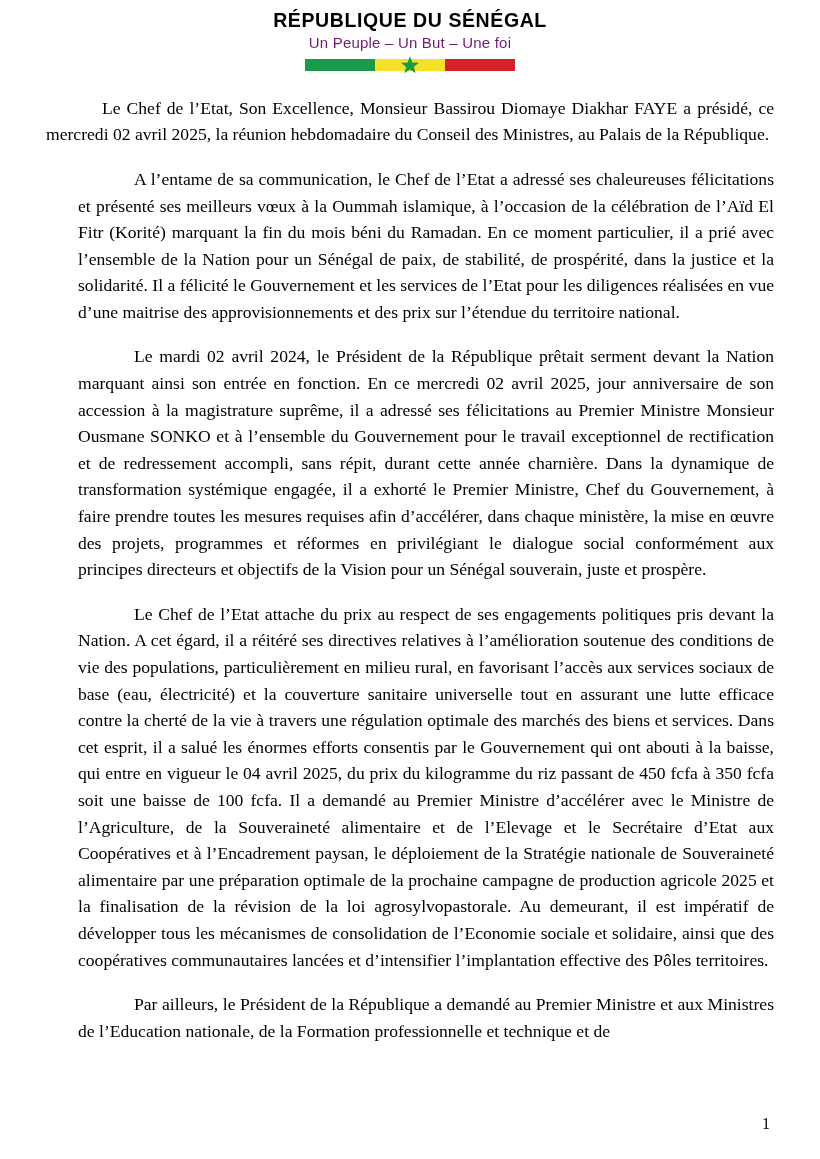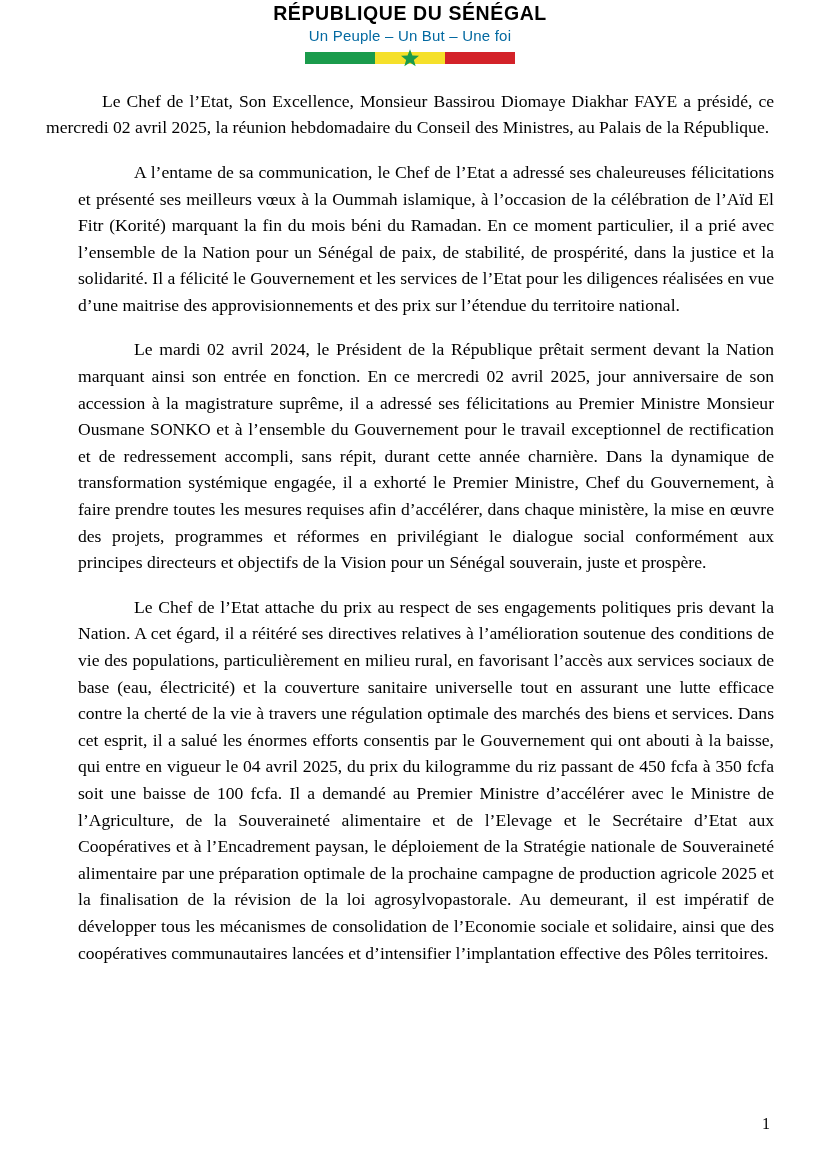--- a/index.html
+++ b/index.html
@@ -17,40 +17,40 @@
   }
   .page {
     width: 820px;
     height: 1159px;
     position: relative;
     box-sizing: border-box;
   }
 
   
   .letterhead {
-    padding-top: 3px;
+    padding-top: 10px;
     text-align: center;
   }
   .lh-title {
     font-family: "Liberation Sans", "DejaVu Sans", sans-serif;
     font-weight: bold;
     font-size: 19.5px;
     letter-spacing: 0.6px;
     line-height: 1.05;
     color: #000000;
     white-space: nowrap;
   }
   .lh-motto {
     font-family: "Liberation Sans", "DejaVu Sans", sans-serif;
     font-weight: normal;
     font-size: 15px;
     letter-spacing: 0.2px;
     line-height: 1.35;
     margin-top: 3px;
-    color: #0369a1;
+    color: #701a75;
     white-space: nowrap;
   }
   .flagbar-wrap {
     margin-top: 5px;
     display: flex;
     justify-content: center;
   }
   .flagbar {
     position: relative;
     width: 210px;
@@ -136,17 +136,18 @@
   </div>
 
   <div class="doc-title">
   </div>
 
   <div class="body-text">
     <p>Le Chef de l’Etat, Son Excellence, Monsieur Bassirou Diomaye Diakhar FAYE a présidé, ce mercredi 02 avril 2025, la réunion hebdomadaire du Conseil des Ministres, au Palais de la République.</p>
     <p>A l’entame de sa communication, le Chef de l’Etat a adressé ses chaleureuses félicitations et présenté ses meilleurs vœux à la Oummah islamique, à l’occasion de la célébration de l’Aïd El Fitr (Korité) marquant la fin du mois béni du Ramadan. En ce moment particulier, il a prié avec l’ensemble de la Nation pour un Sénégal de paix, de stabilité, de prospérité, dans la justice et la solidarité. Il a félicité le Gouvernement et les services de l’Etat pour les diligences réalisées en vue d’une maitrise des approvisionnements et des prix sur l’étendue du territoire national.</p>
     <p>Le mardi 02 avril 2024, le Président de la République prêtait serment devant la Nation marquant ainsi son entrée en fonction. En ce mercredi 02 avril 2025, jour anniversaire de son accession à la magistrature suprême, il a adressé ses félicitations au Premier Ministre Monsieur Ousmane SONKO et à l’ensemble du Gouvernement pour le travail exceptionnel de rectification et de redressement accompli, sans répit, durant cette année charnière. Dans la dynamique de transformation systémique engagée, il a exhorté le Premier Ministre, Chef du Gouvernement, à faire prendre toutes les mesures requises afin d’accélérer, dans chaque ministère, la mise en œuvre des projets, programmes et réformes en privilégiant le dialogue social conformément aux principes directeurs et objectifs de la Vision pour un Sénégal souverain, juste et prospère.</p>
     <p>Le Chef de l’Etat attache du prix au respect de ses engagements politiques pris devant la Nation. A cet égard, il a réitéré ses directives relatives à l’amélioration soutenue des conditions de vie des populations, particulièrement en milieu rural, en favorisant l’accès aux services sociaux de base (eau, électricité) et la couverture sanitaire universelle tout en assurant une lutte efficace contre la cherté de la vie à travers une régulation optimale des marchés des biens et services.  Dans cet esprit, il a salué les énormes efforts consentis par le Gouvernement qui ont abouti à la baisse, qui entre en vigueur le 04 avril 2025, du prix du kilogramme du riz passant de 450 fcfa à 350 fcfa soit une baisse de 100 fcfa. Il a demandé au Premier Ministre d’accélérer avec le Ministre de l’Agriculture, de la Souveraineté alimentaire et de l’Elevage et le Secrétaire d’Etat aux Coopératives et à l’Encadrement paysan, le déploiement de la Stratégie nationale de Souveraineté alimentaire par une préparation optimale de la prochaine campagne de production agricole 2025 et la finalisation de la révision de la loi agrosylvopastorale. Au demeurant, il est impératif de développer tous les mécanismes de consolidation de l’Economie sociale et solidaire, ainsi que des coopératives communautaires lancées et d’intensifier l’implantation effective des Pôles territoires.</p>
+    <p>Par ailleurs, le Président de la République a demandé au Premier Ministre et aux Ministres de l’Education nationale, de la Formation professionnelle et technique et de</p>
   </div>
 
   <div class="page-number">1</div>
 
 </div>
 
 </body></html>

